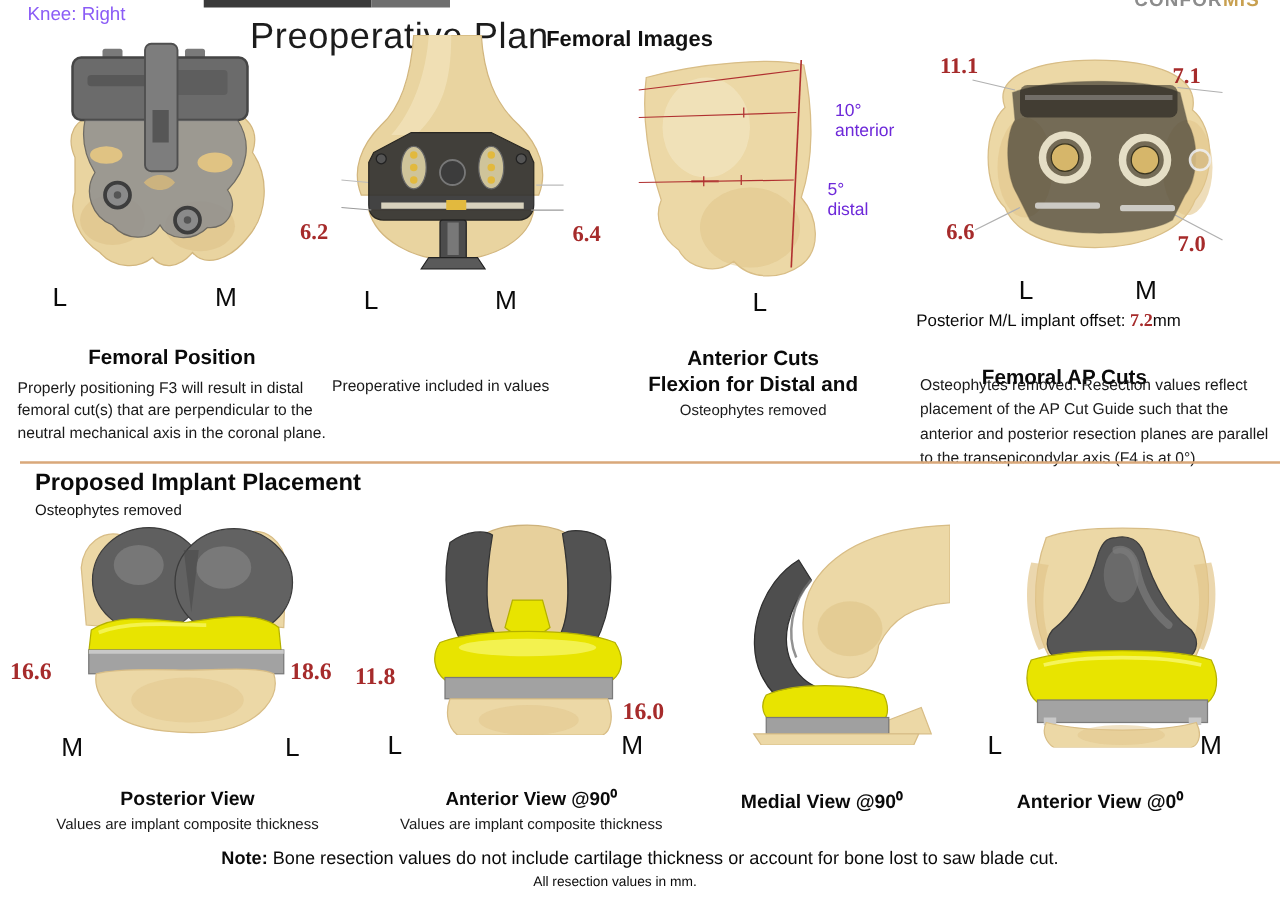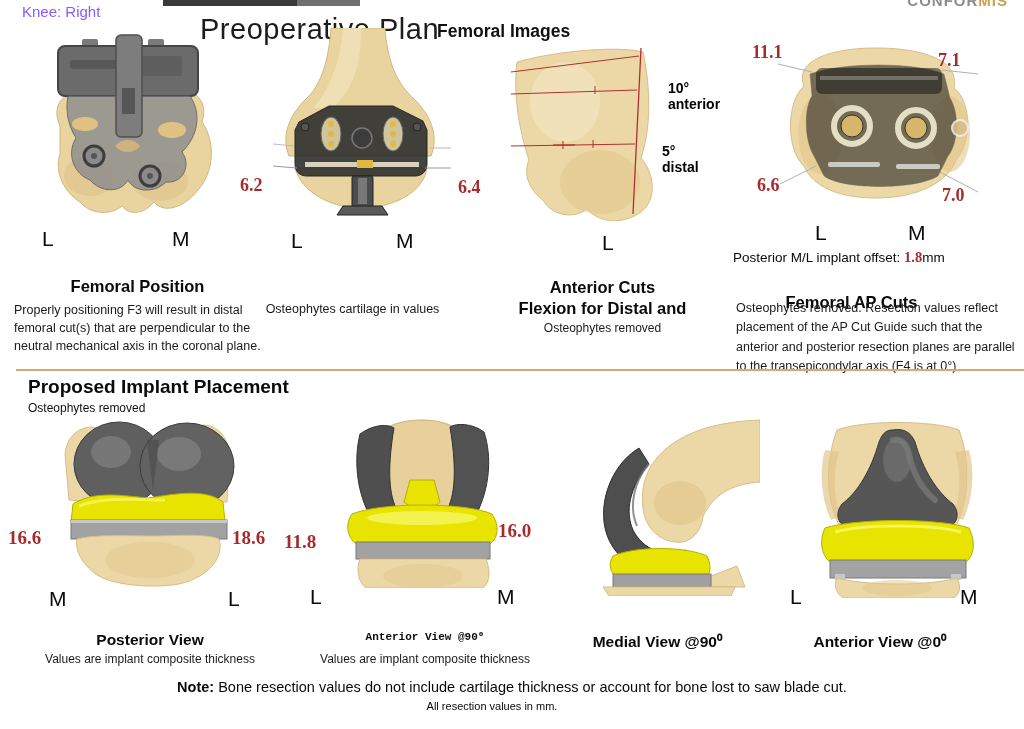--- a/index.html
+++ b/index.html
@@ -14,21 +14,21 @@
   .logo{position:absolute;right:16px;top:0;height:10px;overflow:hidden;font-size:15px;font-weight:700;letter-spacing:1px;}
   .logo-inner{display:block;margin-top:-8px;}
   .logo-gray{color:#8c8c8c;} .logo-gold{color:#c8a050;}
   
   .lm{position:absolute;font-size:21px;color:#0a0a0a;}
   .ptitle{position:absolute;text-align:center;font-size:16.5px;font-weight:700;color:#0a0a0a;line-height:1.3;}
   .pdesc{position:absolute;font-size:12.5px;color:#1a1a1a;line-height:1.45;}
   .rnum{font-family:"Liberation Serif",serif;font-weight:700;color:#a62b2b;}
   .rv1{position:absolute;font-size:18px;}
   .rv2{position:absolute;font-size:19px;}
-  .ann{position:absolute;color:#000000;font-weight:700;font-size:14px;line-height:1.15;}
+  .ann{position:absolute;color:#6d28d9;font-weight:400;font-size:14px;line-height:1.15;}
   
   .divider{position:absolute;left:16px;top:369px;width:1008px;height:2px;background:#d9a87a;}
   .sec2-title{position:absolute;left:28px;top:376px;font-size:19px;font-weight:700;color:#0a0a0a;}
   .sec2-sub{position:absolute;left:28px;top:401px;font-size:12px;color:#111;}
   .boxcut{position:absolute;left:330px;top:385px;font-size:18px;color:#111;}
   .boxcut .rnum{font-size:18.5px;}
   
   .offset{position:absolute;left:733px;top:249px;font-size:13.5px;color:#0a0a0a;}
   .offset .rnum{font-size:14.5px;}
   
@@ -107,21 +107,21 @@
       <line x1="152" y1="140" x2="178" y2="140" stroke="#9a9a9a"></line>
       <rect x="79" y="148" width="21" height="33" rx="2" fill="#4c4c4c" stroke="#222"></rect>
       <rect x="85" y="150" width="9" height="26" fill="#8c8c8c" opacity=".7"></rect>
       <path d="M70,178 L109,178 L115,187 L64,187 Z" fill="#5a5a5a" stroke="#222"></path>
     </svg>
   </div>
   <span class="rnum rv1" style="left:240px;top:175px;">6.2</span>
   <span class="rnum rv1" style="left:458px;top:177px;">6.4</span>
   <span class="lm" style="left:291px;top:229px;">L</span>
   <span class="lm" style="left:396px;top:229px;">M</span>
-  <div class="pdesc" style="left:240px;top:300px;width:225px;text-align:center;">Osteophytes cartilage in values</div>
+  <div class="pdesc" style="left:240px;top:300px;width:225px;text-align:center;">Preoperative included in values</div>
 
   <div class="img i3">
     <svg width="175" height="185" viewBox="0 0 175 185">
       <path d="M12,20 C55,8 115,4 138,10 C146,48 146,86 136,116 C150,132 152,158 136,170 C118,183 94,181 82,167 C68,178 46,173 38,158 C24,148 18,132 24,118 C14,88 8,52 12,20 Z" fill="#ecd8a6" stroke="#d8bd86"></path>
       <ellipse cx="95" cy="140" rx="40" ry="32" fill="#e0c488" opacity=".5"></ellipse>
       <ellipse cx="60" cy="60" rx="35" ry="40" fill="#f4e8c4" opacity=".6"></ellipse>
       <path d="M136,6 L128,172" stroke="#b03030" stroke-width="1.3" fill="none"></path>
       <path d="M6,30 L134,14" stroke="#b03030" stroke-width="1" fill="none"></path>
       <path d="M6,52 L132,48" stroke="#b03030" stroke-width="1" fill="none"></path>
       <line x1="90" y1="44" x2="90" y2="52" stroke="#b03030"></line>
@@ -167,21 +167,21 @@
       <rect x="126" y="120" width="44" height="5" rx="2" fill="#eaeaea" opacity=".75"></rect>
     </svg>
   </div>
   <span class="rnum rv1" style="left:752px;top:42px;">11.1</span>
   <span class="rnum rv1" style="left:938px;top:50px;">7.1</span>
   <span class="rnum rv1" style="left:757px;top:175px;">6.6</span>
   <span class="rnum rv1" style="left:942px;top:185px;">7.0</span>
   <span class="lm" style="left:815px;top:221px;">L</span>
   <span class="lm" style="left:908px;top:221px;">M</span>
   <div class="offset">
-    <span>Posterior M/L implant offset: </span><span class="rnum">1.8</span><span>mm</span>
+    <span>Posterior M/L implant offset: </span><span class="rnum">7.2</span><span>mm</span>
   </div>
   <div class="ptitle" style="left:708px;top:276px;width:287px;margin-top:16px;">Femoral AP Cuts</div>
   <div class="pdesc" style="left:736px;top:299px;width:283px;line-height:1.55;">Osteophytes removed. Resection values reflect placement of the AP Cut Guide such that the anterior and posterior resection planes are parallel to the transepicondylar axis (F4 is at 0°)</div>
 
   <div class="divider"></div>
   <div class="sec2-title">Proposed Implant Placement</div>
   <div class="sec2-sub">Osteophytes removed</div>
 
   <div class="img i5">
     <svg width="185" height="168" viewBox="0 0 185 168">
@@ -214,24 +214,24 @@
       <path d="M154,14 C142,5 126,5 120,9 C126,44 126,74 118,90 L146,97 C160,70 162,38 154,14 Z" fill="#525252" stroke="#333"></path>
       <path d="M80,62 L104,62 L110,84 C98,94 86,94 74,84 Z" fill="#e8e400" stroke="#b4b000"></path>
       <path d="M22,96 C52,84 134,84 162,96 C170,108 168,120 160,126 L26,126 C17,119 15,106 22,96 Z" fill="#e8e400" stroke="#b4b000"></path>
       <ellipse cx="92" cy="100" rx="55" ry="7" fill="#f8f870" opacity=".7"></ellipse>
       <rect x="26" y="124" width="134" height="17" fill="#a2a2a2" stroke="#7a7a7a"></rect>
       <path d="M30,141 L156,141 C162,156 158,168 152,170 L36,170 C28,164 26,152 30,141 Z" fill="#ecd8a6" stroke="#d8bd86"></path>
       <ellipse cx="93" cy="158" rx="40" ry="12" fill="#e2c68c" opacity=".5"></ellipse>
     </svg>
   </div>
   <span class="rnum rv2" style="left:284px;top:531px;">11.8</span>
-  <span class="rnum rv2" style="left:498px;top:520px;">16.0</span>
+  <span class="rnum rv2" style="left:498px;top:559px;">16.0</span>
   <span class="lm" style="left:310px;top:585px;">L</span>
   <span class="lm" style="left:497px;top:585px;">M</span>
-  <div class="ptitle" style="left:310px;top:630px;width:230px;font-size:11px;font-family:Liberation Mono, monospace;">Anterior View @90⁰</div>
+  <div class="ptitle" style="left:310px;top:630px;width:230px;font-size:15px;">Anterior View @90⁰</div>
   <div class="pdesc" style="left:310px;top:651px;width:230px;text-align:center;font-size:12px;">Values are implant composite thickness</div>
 
   <div class="img i7">
     <svg width="175" height="178" viewBox="0 0 175 178">
       <path d="M66,48 C84,20 120,4 175,2 L175,64 C145,66 128,78 118,98 C116,116 104,126 90,124 C72,122 60,108 58,90 C56,74 59,60 66,48 Z" fill="#ecd8a6" stroke="#d8bd86"></path>
       <ellipse cx="95" cy="85" rx="26" ry="22" fill="#e0c488" opacity=".6"></ellipse>
       <path d="M54,30 C24,48 10,92 24,122 C34,143 55,156 80,158 C95,158 108,152 114,144 L100,132 C80,140 58,132 48,112 C40,94 44,70 64,46 Z" fill="#4e4e4e" stroke="#2f2f2f"></path>
       <path d="M64,46 C48,64 44,90 52,108" stroke="#777" fill="none" stroke-width="2" opacity=".8"></path>
       <path d="M28,138 C50,128 100,128 122,138 C126,146 126,154 122,158 L30,158 C24,152 24,144 28,138 Z" fill="#e8e400" stroke="#b4b000"></path>
       <path d="M126,158 L152,148 L160,169 L126,169 Z" fill="#ecd8a6" stroke="#d8bd86"></path>

